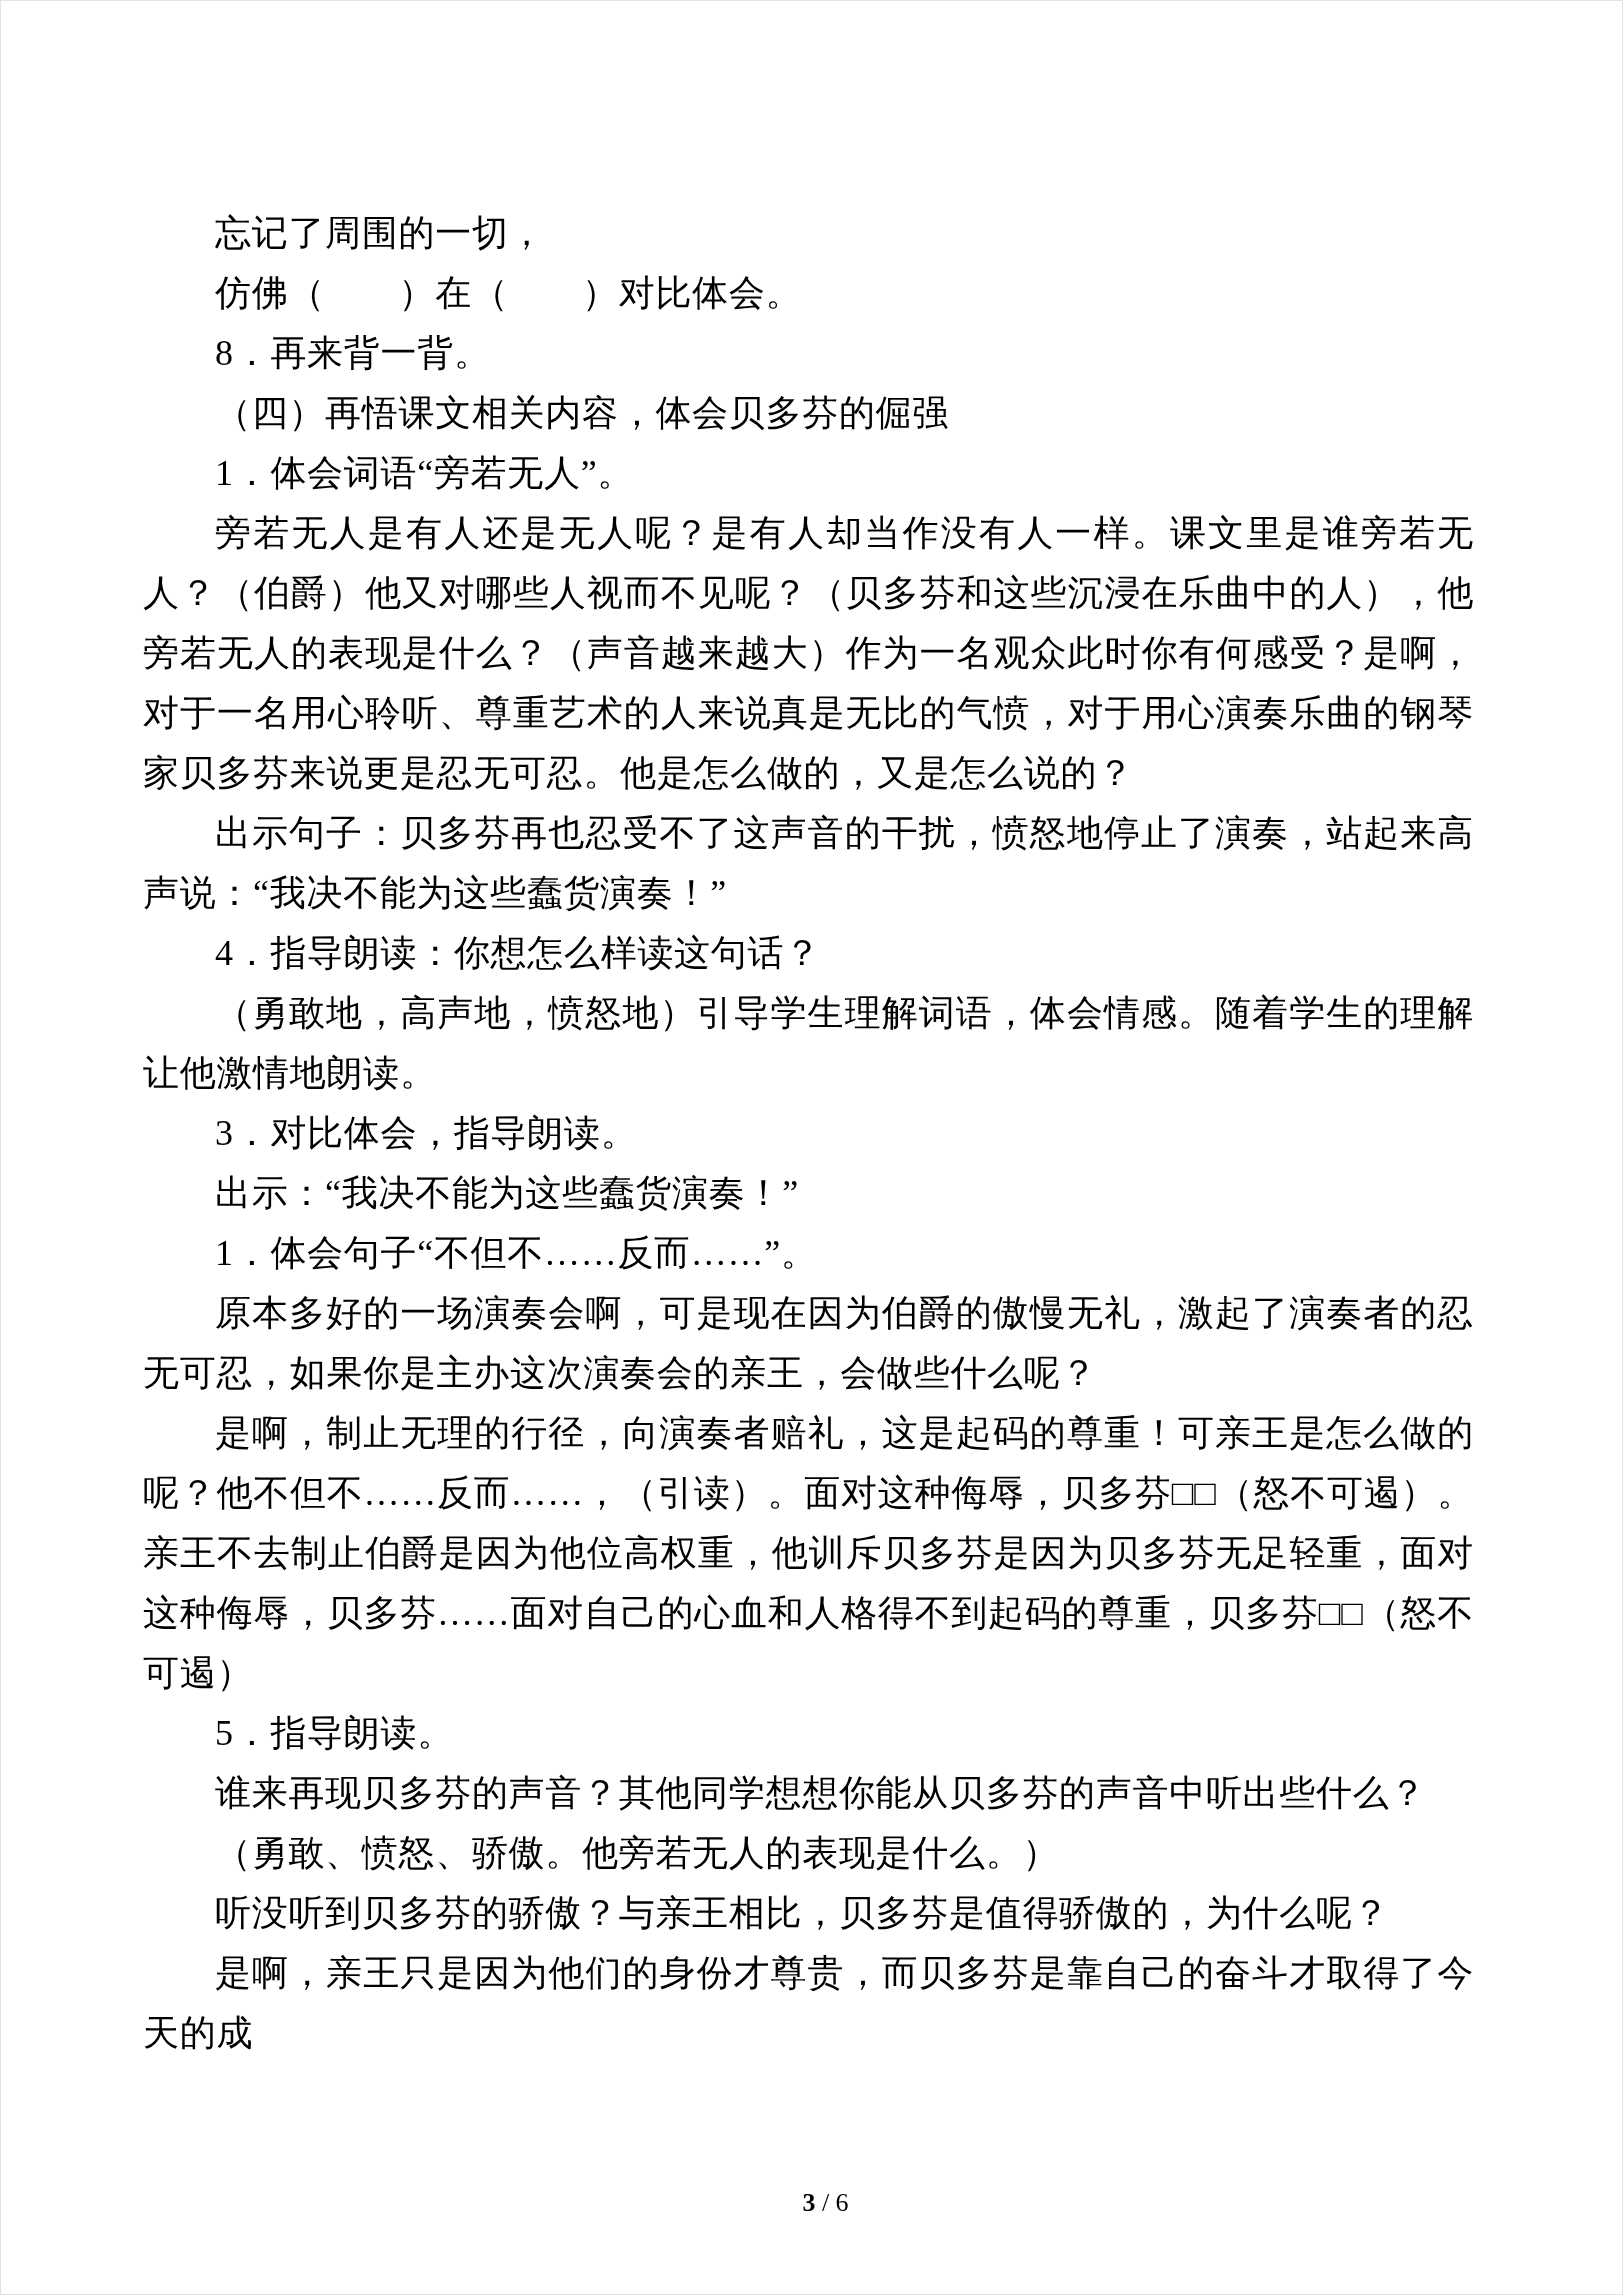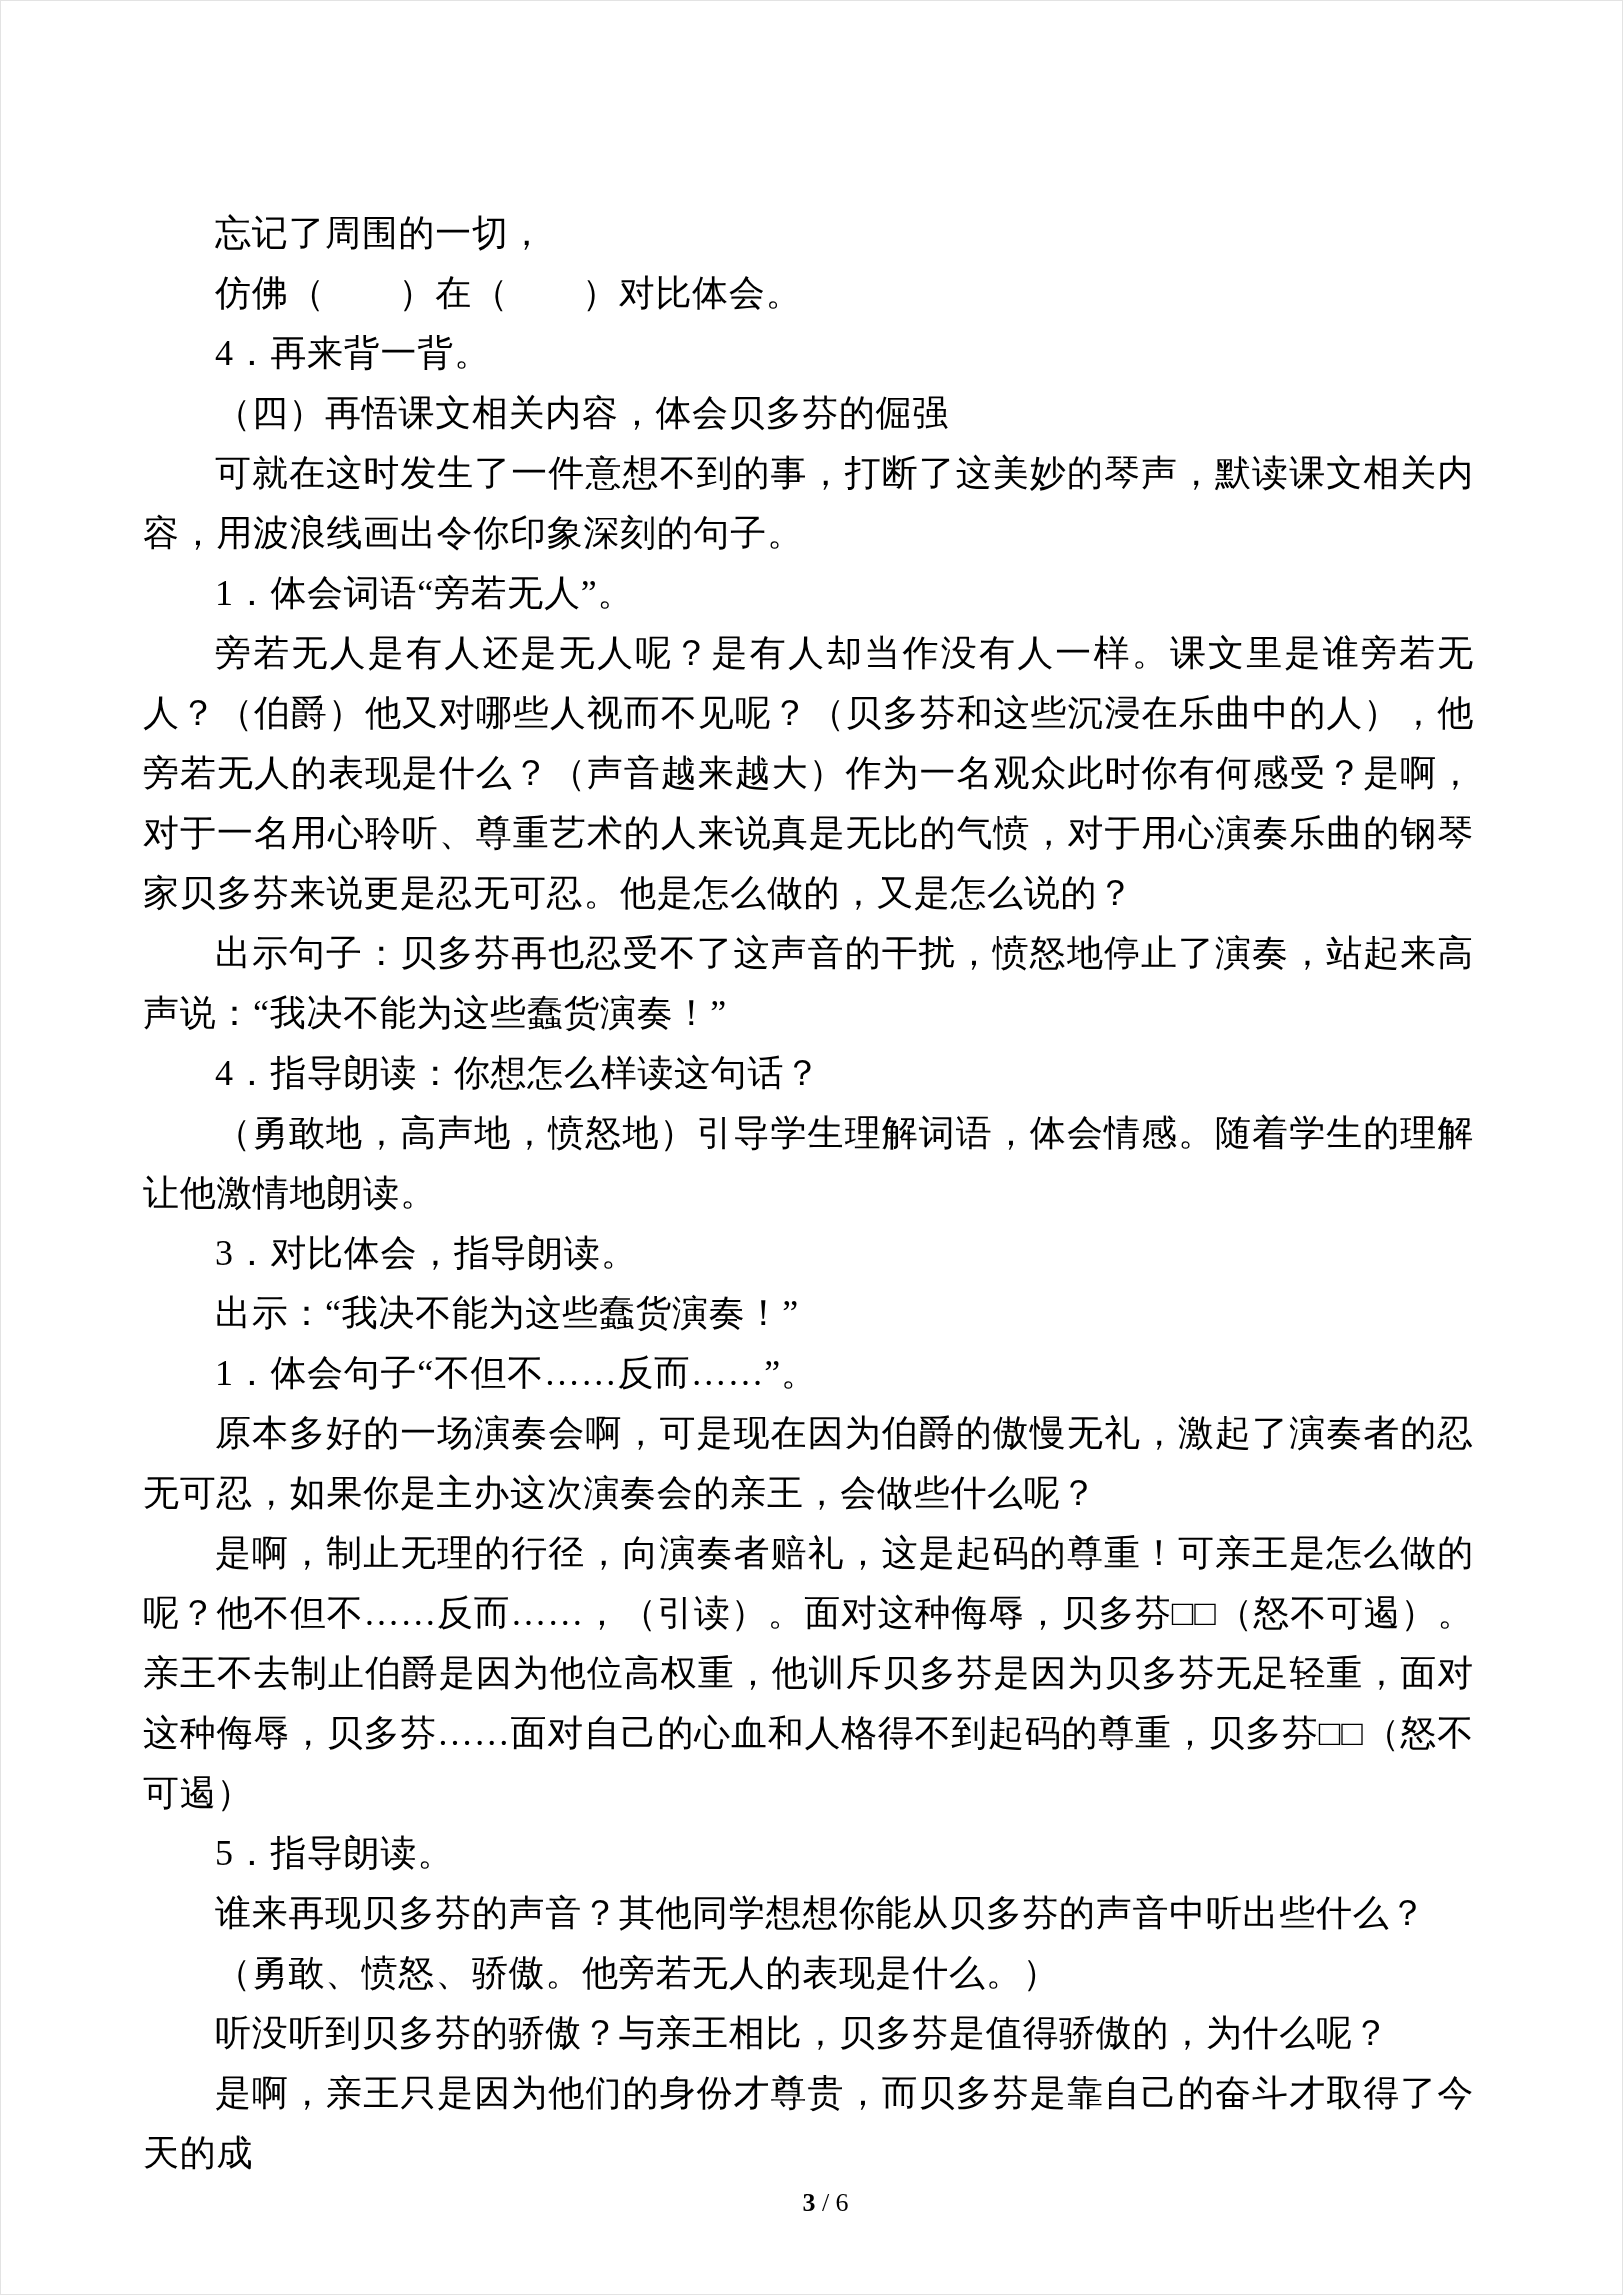--- a/index.html
+++ b/index.html
@@ -40,23 +40,22 @@
   }
   .pg-bold { font-weight: bold; }
 </style>
 </head>
 <body>
 
 <div class="page">
   <div class="content" id="doc-body">
       <p class="para indent">忘记了周围的一切，</p>
       <p class="para indent">仿佛（　　）在（　　）对比体会。</p>
-      <p class="para indent">4．再来背一背。</p>
+      <p class="para indent">8．再来背一背。</p>
       <p class="para indent">（四）再悟课文相关内容，体会贝多芬的倔强</p>
-      <p class="para indent">可就在这时发生了一件意想不到的事，打断了这美妙的琴声，默读课文相关内容，用波浪线画出令你印象深刻的句子。</p>
       <p class="para indent">1．体会词语“旁若无人”。</p>
       <p class="para indent">旁若无人是有人还是无人呢？是有人却当作没有人一样。课文里是谁旁若无人？（伯爵）他又对哪些人视而不见呢？（贝多芬和这些沉浸在乐曲中的人），他旁若无人的表现是什么？（声音越来越大）作为一名观众此时你有何感受？是啊，对于一名用心聆听、尊重艺术的人来说真是无比的气愤，对于用心演奏乐曲的钢琴家贝多芬来说更是忍无可忍。他是怎么做的，又是怎么说的？</p>
       <p class="para indent">出示句子：贝多芬再也忍受不了这声音的干扰，愤怒地停止了演奏，站起来高声说：“我决不能为这些蠢货演奏！”</p>
       <p class="para indent">4．指导朗读：你想怎么样读这句话？</p>
       <p class="para indent">（勇敢地，高声地，愤怒地）引导学生理解词语，体会情感。随着学生的理解让他激情地朗读。</p>
       <p class="para indent">3．对比体会，指导朗读。</p>
       <p class="para indent">出示：“我决不能为这些蠢货演奏！”</p>
       <p class="para indent">1．体会句子“不但不……反而……”。</p>
       <p class="para indent">原本多好的一场演奏会啊，可是现在因为伯爵的傲慢无礼，激起了演奏者的忍无可忍，如果你是主办这次演奏会的亲王，会做些什么呢？</p>
       <p class="para indent">是啊，制止无理的行径，向演奏者赔礼，这是起码的尊重！可亲王是怎么做的呢？他不但不……反而……，（引读）。面对这种侮辱，贝多芬□□（怒不可遏）。亲王不去制止伯爵是因为他位高权重，他训斥贝多芬是因为贝多芬无足轻重，面对这种侮辱，贝多芬……面对自己的心血和人格得不到起码的尊重，贝多芬□□（怒不可遏）</p>

